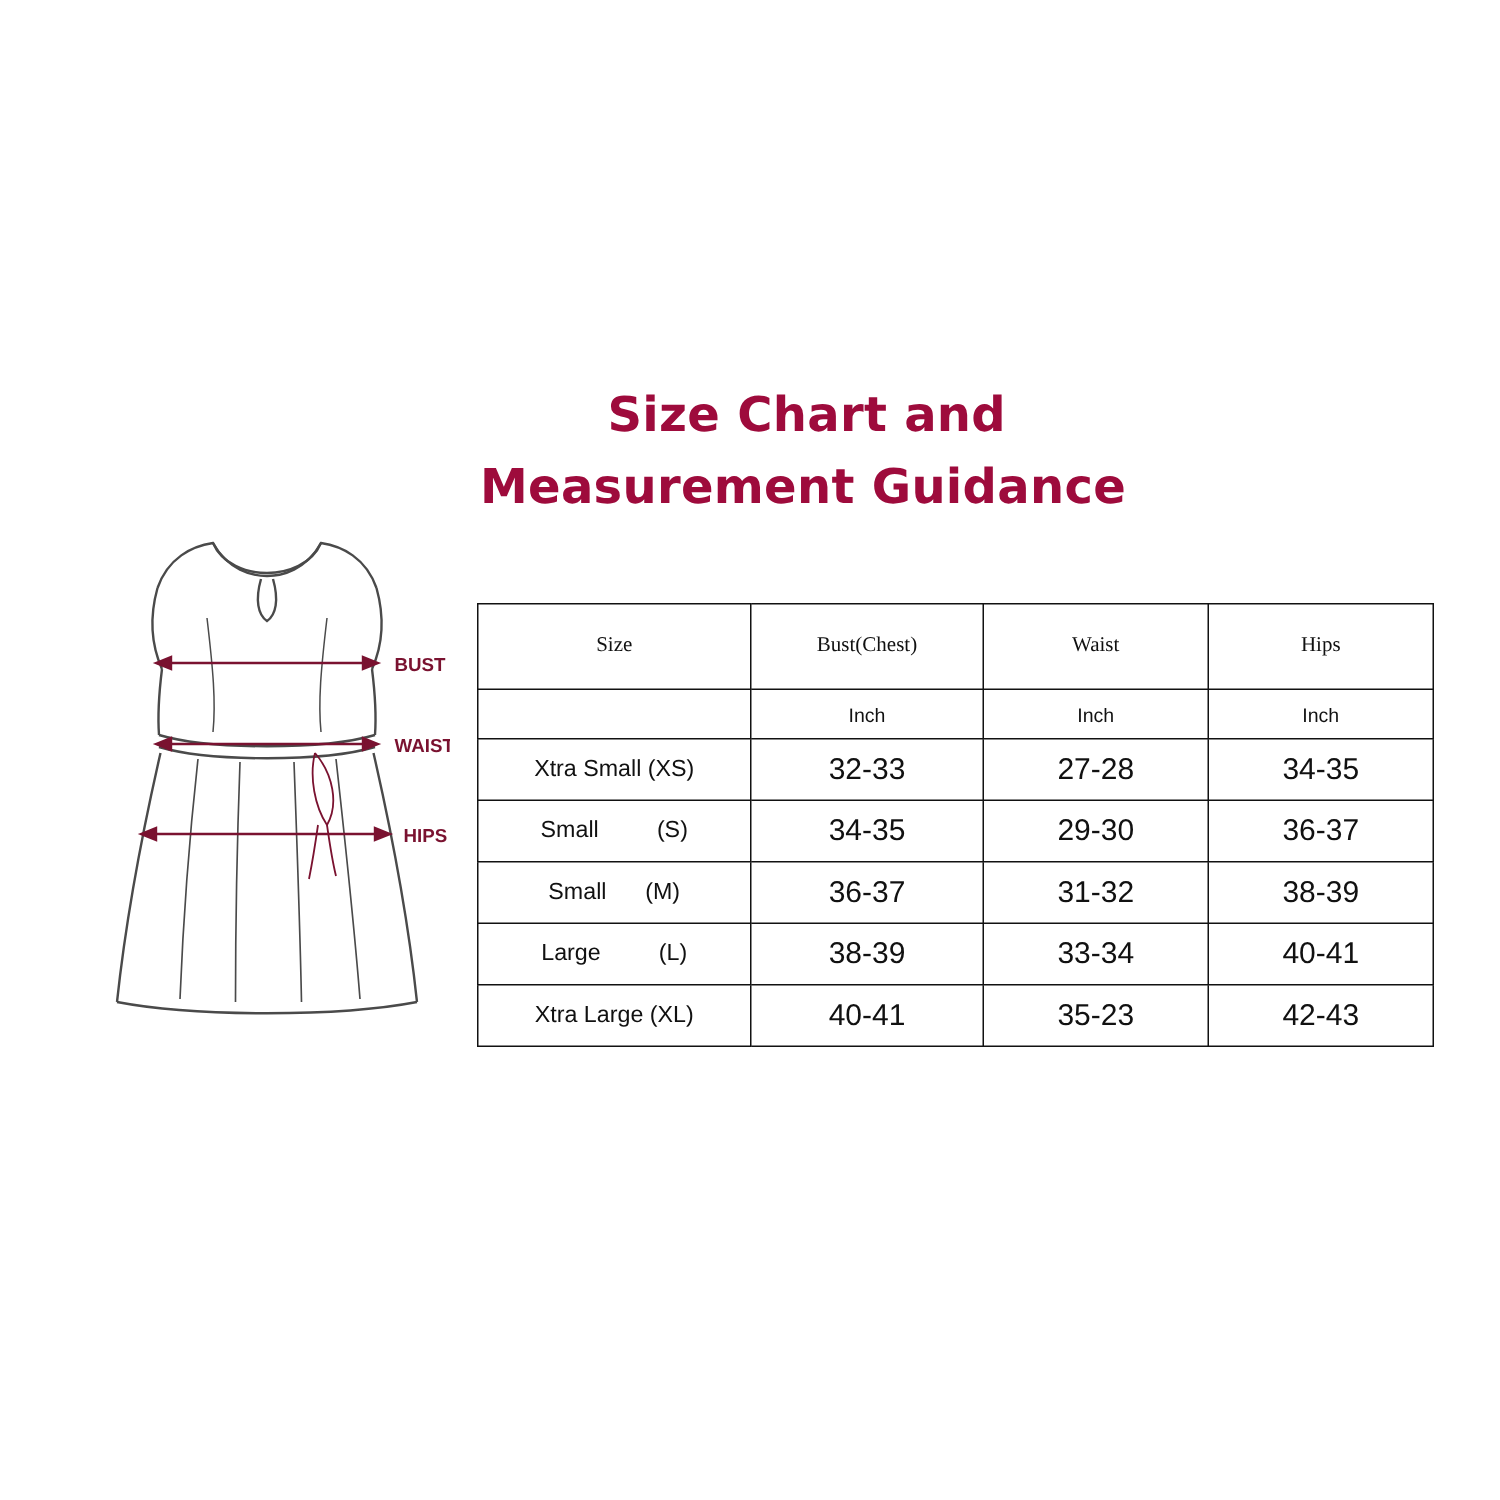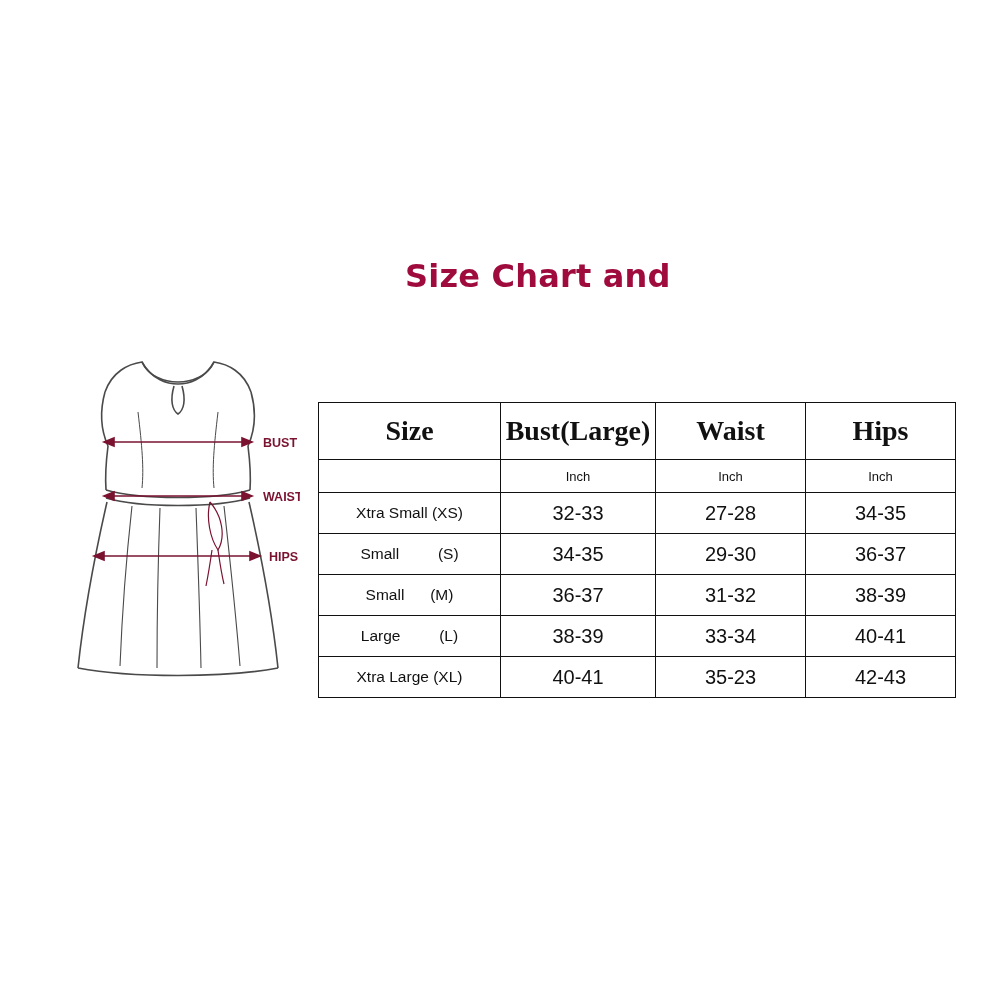--- a/index.html
+++ b/index.html
@@ -55,22 +55,22 @@
     background: #fff;
   }
   .size-table td, .size-table th {
     border: 1px solid #111111;
     text-align: center;
     color: #111;
     padding: 0;
   }
   .size-table thead th {
     font-family: "Liberation Serif", serif;
-    font-weight: bold;
-    font-size: 28px;
+    font-weight: normal;
+    font-size: 14px;
     height: 56px;
   }
   .size-table tr.unit-row td {
     font-size: 13px;
     height: 32px;
     font-family: "Liberation Sans", sans-serif;
   }
   .size-table tbody td {
     font-size: 20px;
     height: 40px;
@@ -83,20 +83,21 @@
   .col-size  { width: 182px; }
   .col-bust  { width: 155px; }
   .col-waist { width: 150px; }
   .col-hips  { width: 150px; }
 </style>
 </head>
 <body>
 
 <div class="title-block">
   <div class="title-line l1">Size Chart and</div>
+  <div class="title-line l2">Measurement Guidance</div>
 </div>
 
 <div class="figure">
   <svg width="240" height="340" viewBox="0 0 240 340" xmlns="http://www.w3.org/2000/svg">
     <g fill="none" stroke="#4a4a4a" stroke-width="1.6">
 
       <path d="M45 42 C52 22, 68 14, 82 12 C88 26, 104 32, 118 32 C132 32, 148 26, 154 12 C168 14, 184 22, 191 42"></path>
 
       <path d="M82 12 C92 30, 108 34, 118 34 C128 34, 144 30, 154 12"></path>
 
@@ -154,21 +155,21 @@
 <table class="size-table">
   <colgroup>
     <col class="col-size">
       <col class="col-bust">
       <col class="col-waist">
       <col class="col-hips">
   </colgroup>
   <thead>
     <tr>
       <th>Size</th>
-      <th>Bust(Large)</th>
+      <th>Bust(Chest)</th>
       <th>Waist</th>
       <th>Hips</th>
     </tr>
   </thead>
   <tbody>
     <tr class="unit-row">
       <td></td>
       <td>Inch</td>
       <td>Inch</td>
       <td>Inch</td>

